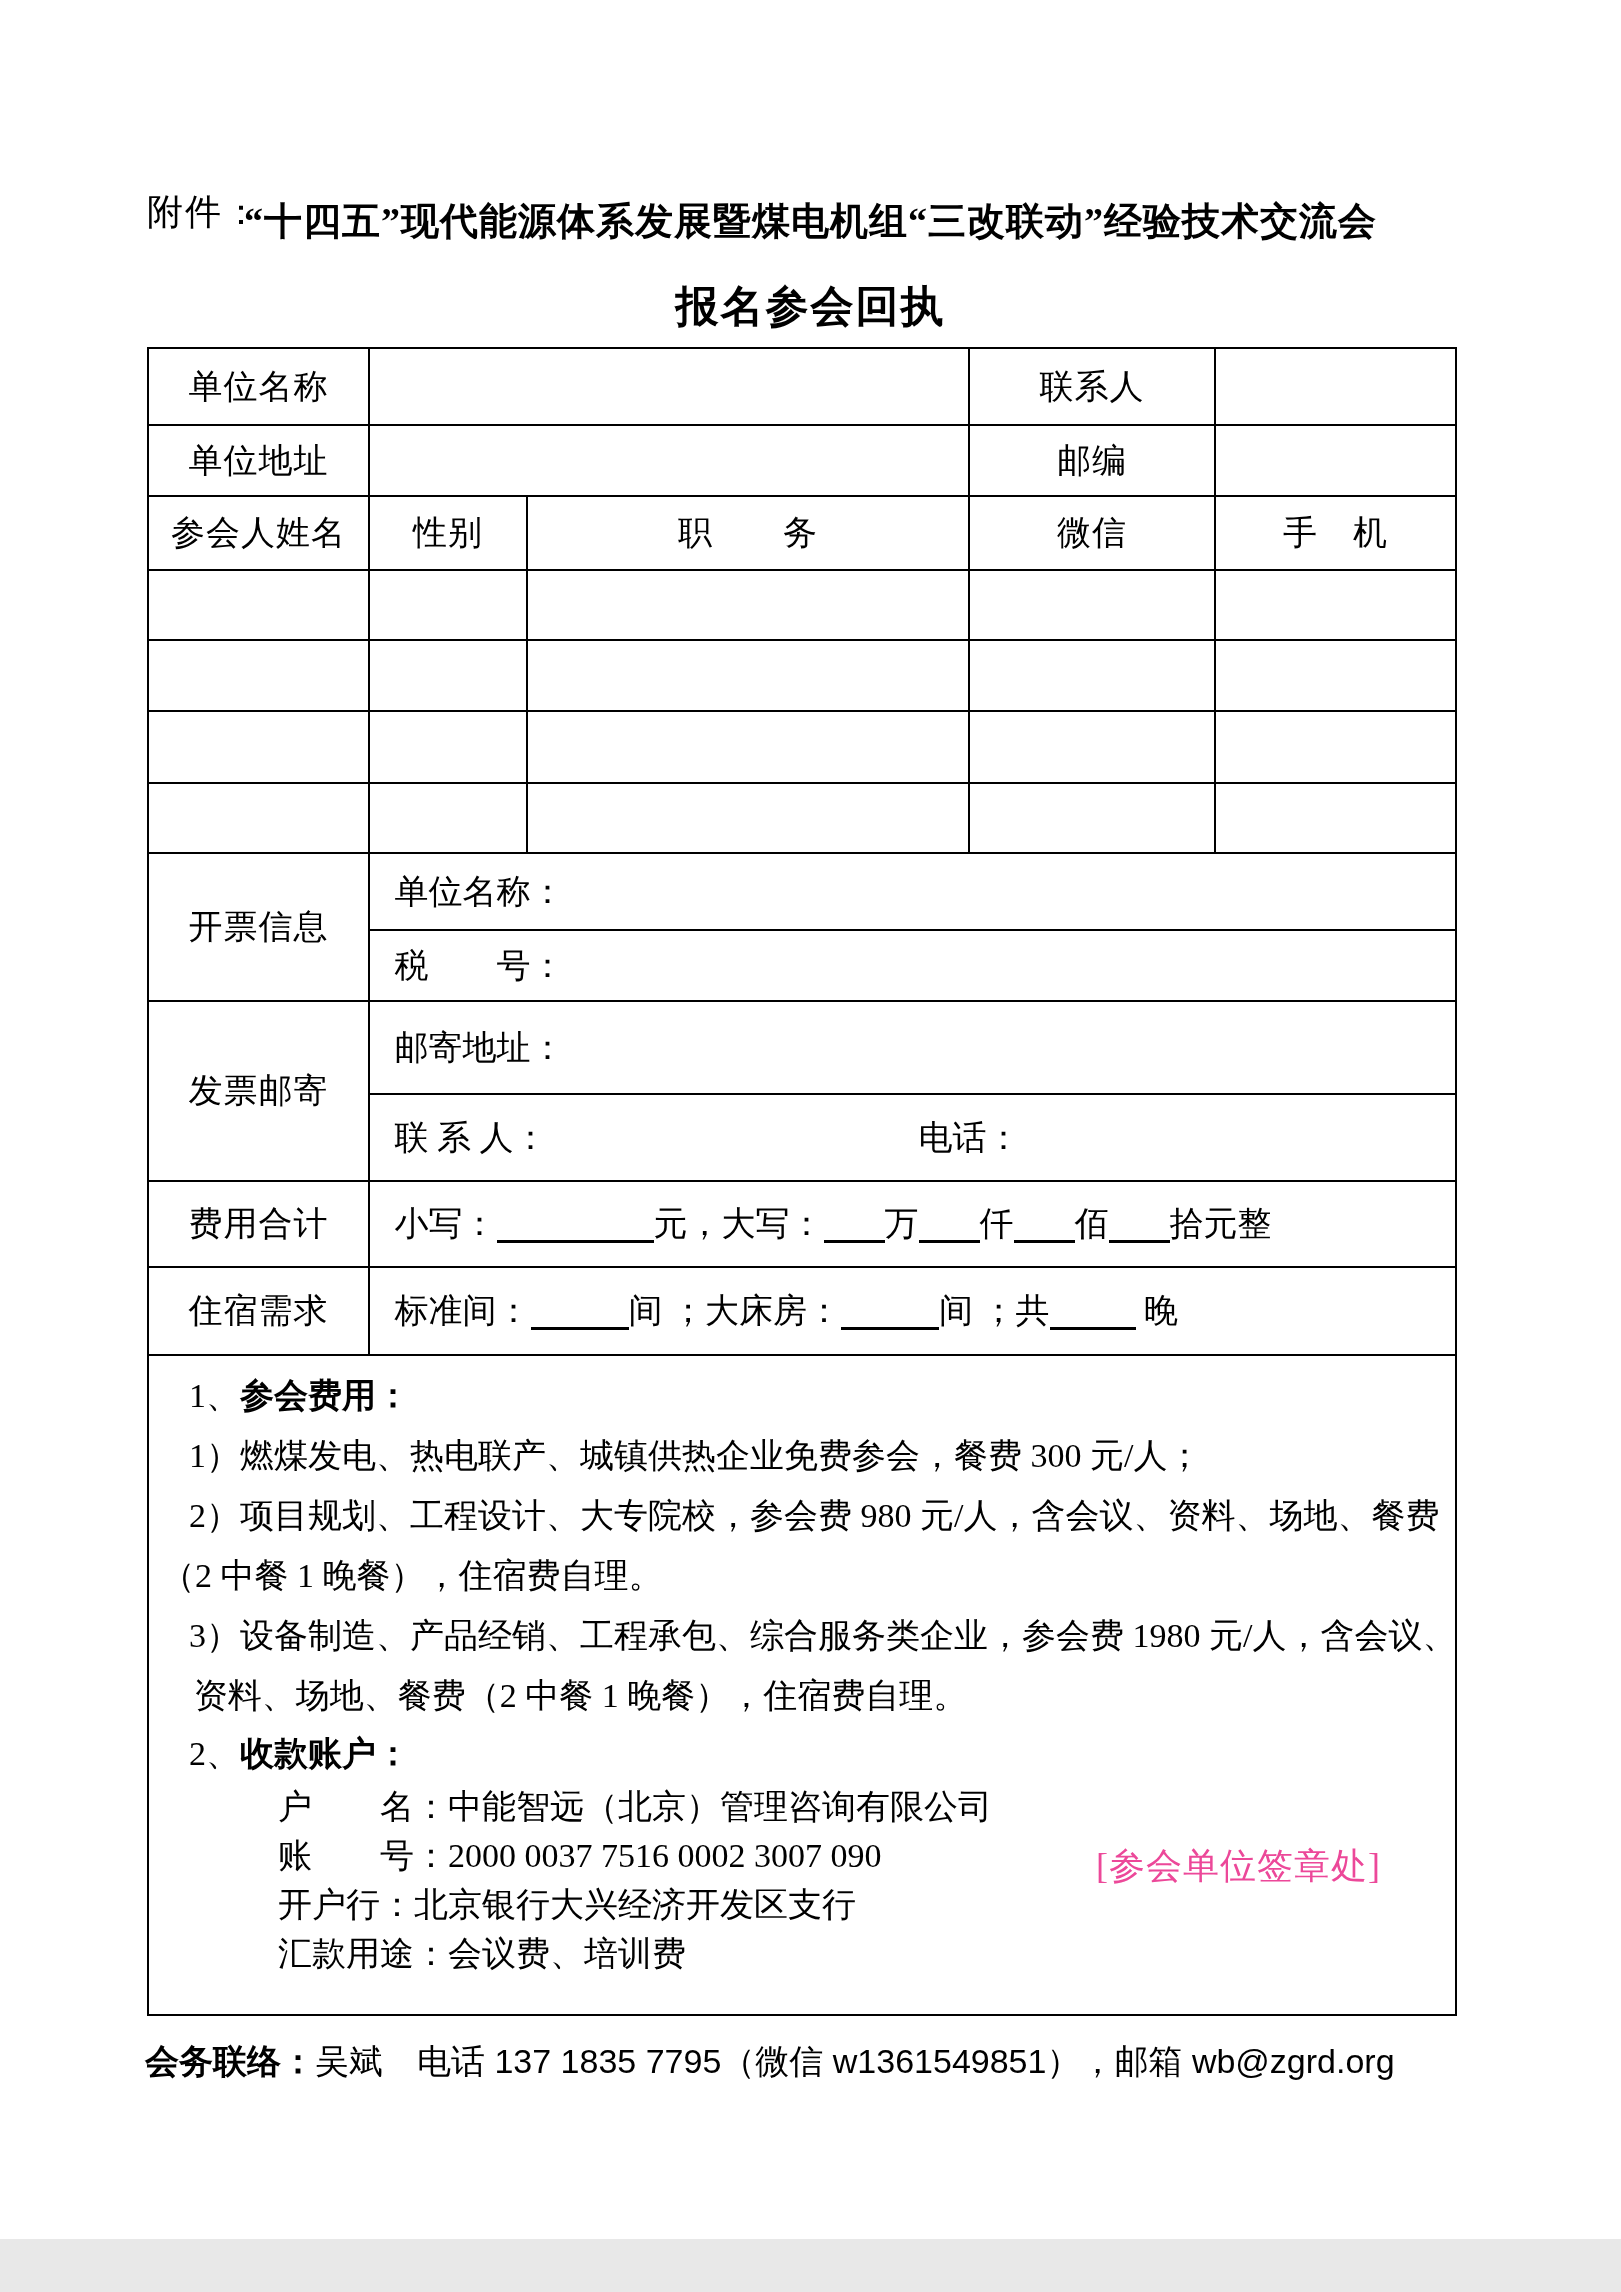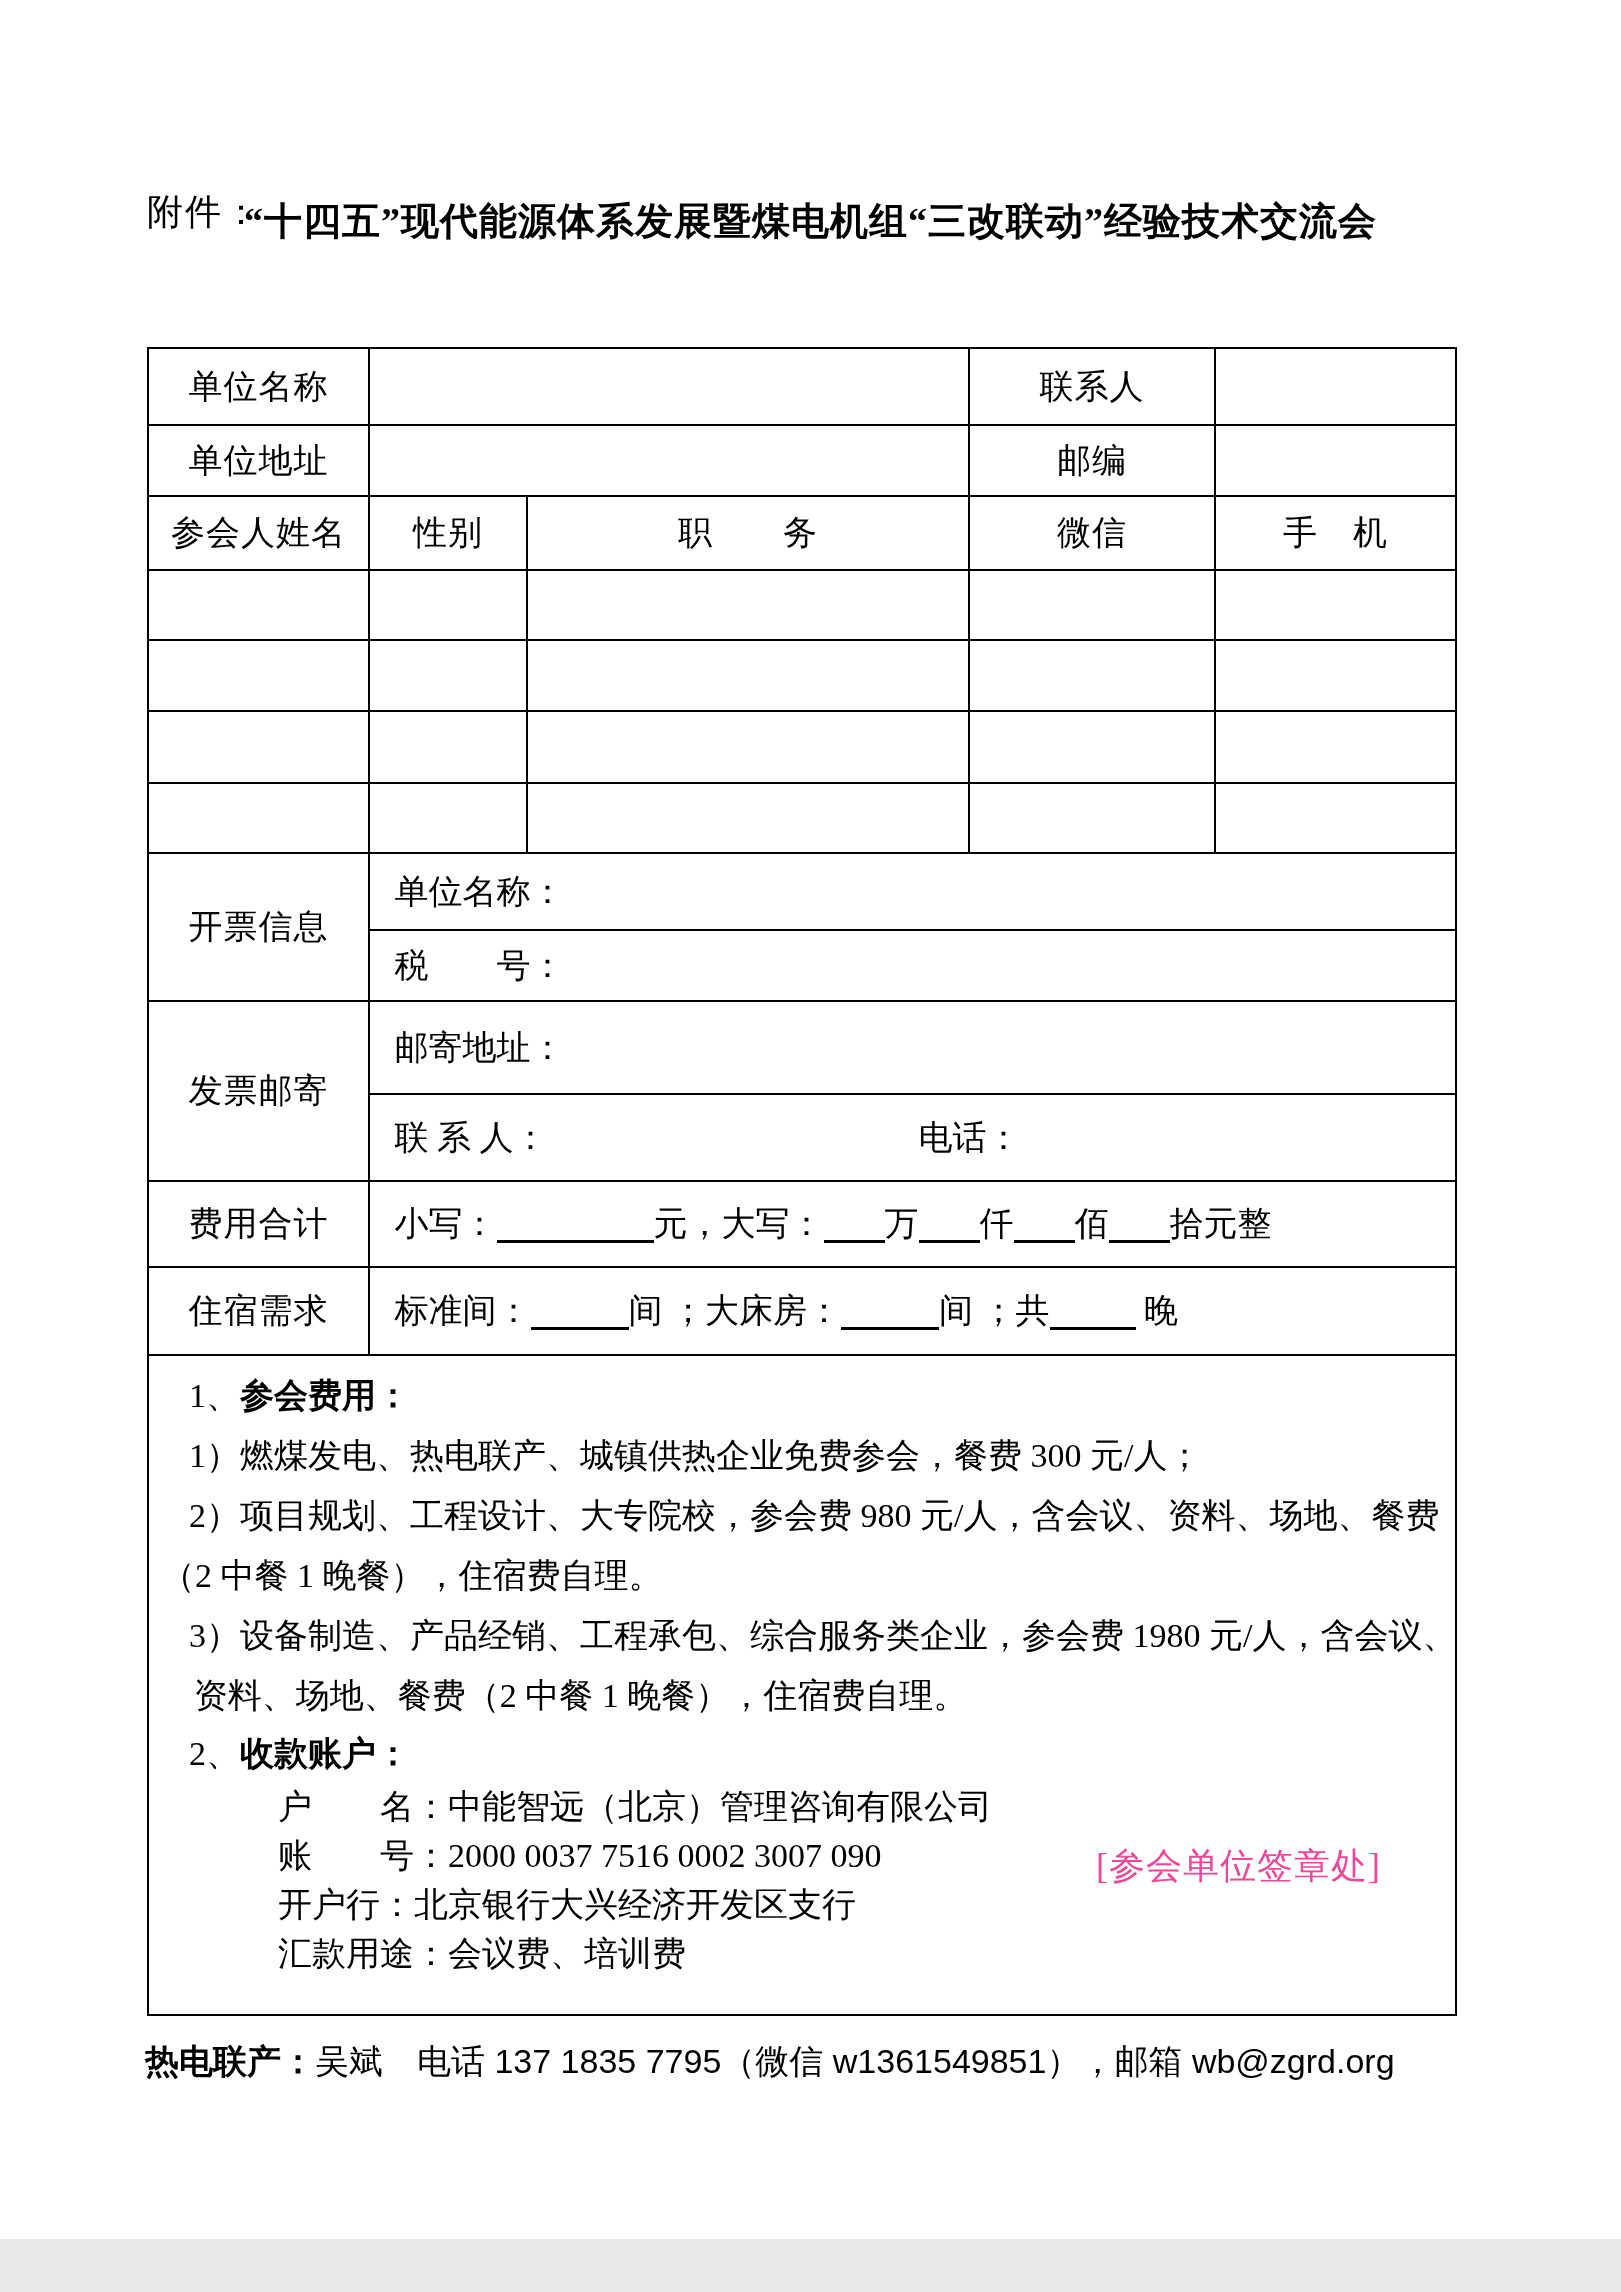--- a/index.html
+++ b/index.html
@@ -58,20 +58,21 @@
   .footer .flabel { font-weight:bold; }
   .phone-gap { display:inline-block; width:524px; }
 </style>
 </head>
 <body>
 
 <div class="page">
 
   <div class="attachment">附件：</div>
   <div class="title">“十四五”现代能源体系发展暨煤电机组“三改联动”经验技术交流会</div>
+  <div class="subtitle">报名参会回执</div>
 
   <table class="form">
     <colgroup>
       <col style="width:221px">
         <col style="width:158px">
         <col style="width:442px">
         <col style="width:246px">
         <col style="width:241px">
     </colgroup>
 
@@ -172,17 +173,17 @@
         <div class="bankline">账　　号：2000 0037 7516 0002 3007 090</div>
         <div class="bankline">开户行：北京银行大兴经济开发区支行</div>
         <div class="bankline">汇款用途：会议费、培训费</div>
         <div class="stamp">[参会单位签章处]</div>
       </td>
     </tr>
   </tbody>
     </table>
 
   <div class="footer">
-    <span class="flabel">热电联产：</span><span>吴斌　电话 137 1835 7795（微信 w1361549851），邮箱 wb@zgrd.org</span>
+    <span class="flabel">会务联络：</span><span>吴斌　电话 137 1835 7795（微信 w1361549851），邮箱 wb@zgrd.org</span>
   </div>
 
 </div>
 
 
 </body></html>

